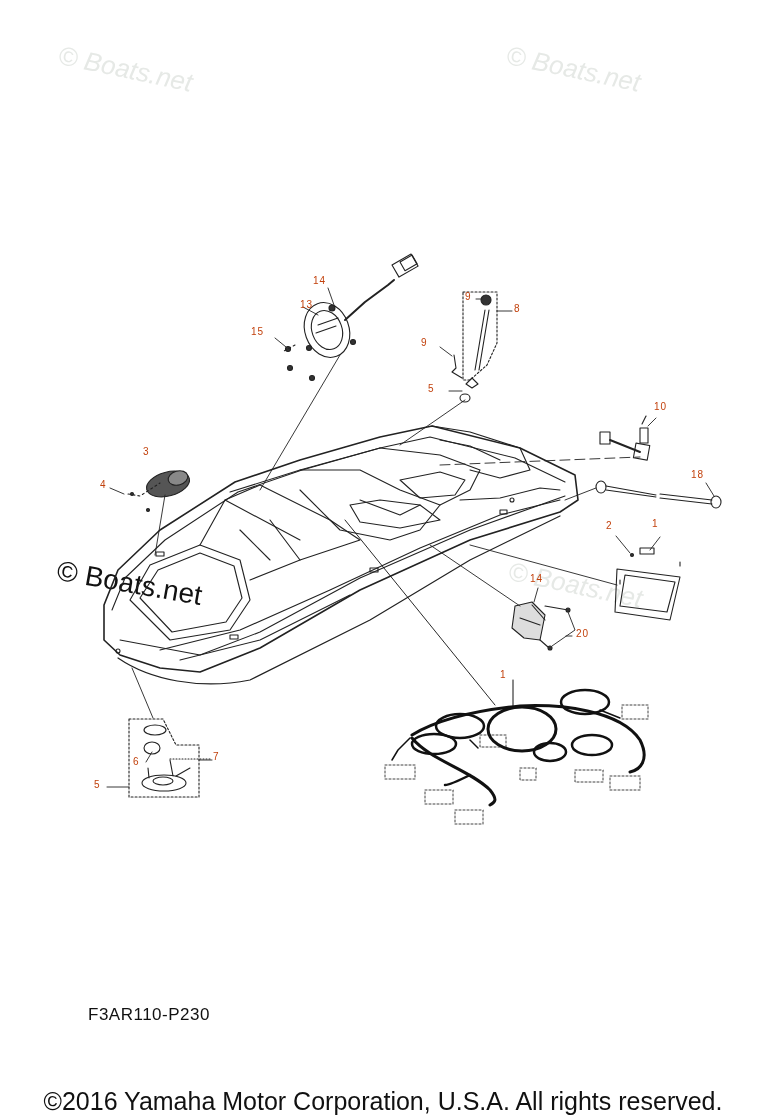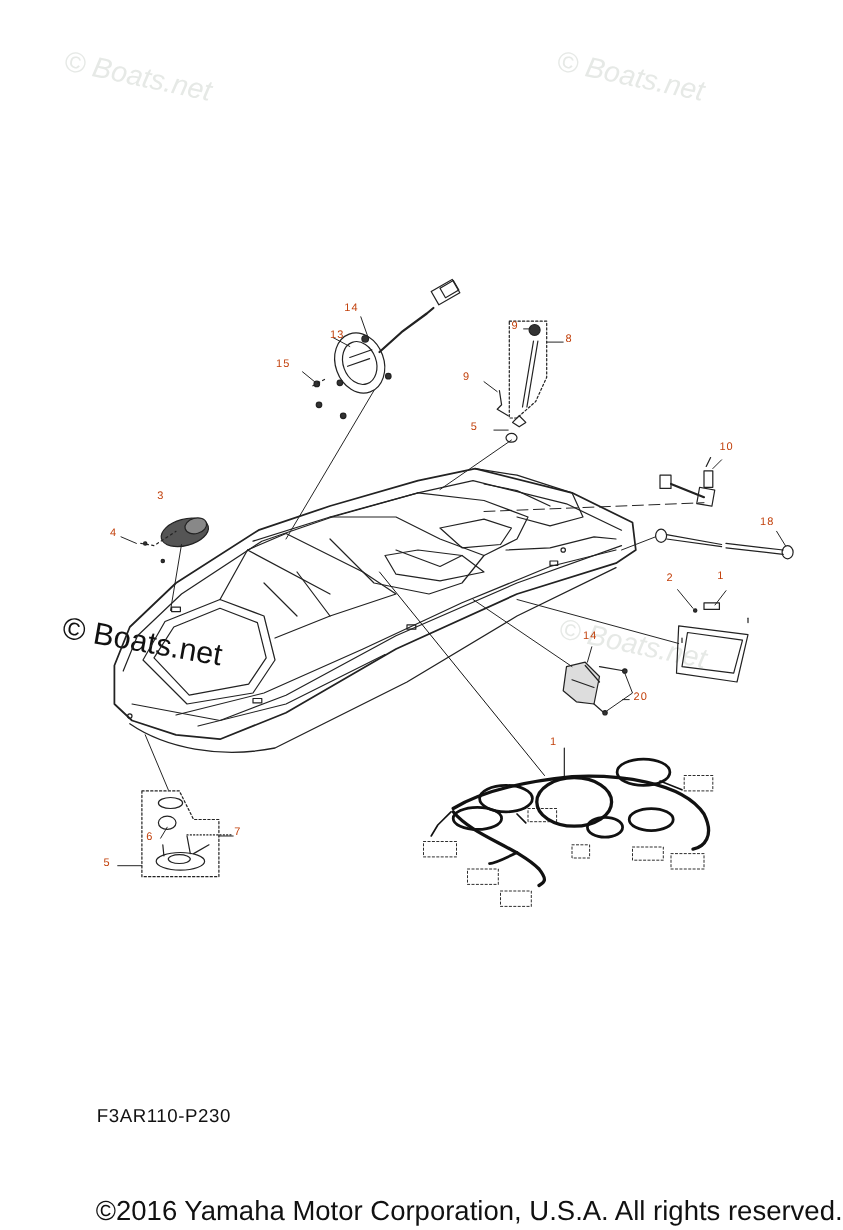--- a/index.html
+++ b/index.html
@@ -3,21 +3,21 @@
 <meta charset="utf-8">
 <style>
   html, body { margin: 0; padding: 0; background: #ffffff; }
   body { width: 766px; height: 1118px; position: relative; overflow: hidden; font-family: "Liberation Sans", sans-serif; }
   .page { position: absolute; left: 0; top: 0; width: 766px; height: 1118px; background: #fff; }
   svg.diagram { position: absolute; left: 0; top: 0; }
   .callout { position: absolute; font-family: "Liberation Sans", sans-serif; font-size: 10px; color: #c2410c; letter-spacing: 1px; line-height: 1; }
   .wm { position: absolute; font-family: "Liberation Sans", sans-serif; font-style: italic; font-size: 26px; color: #e6e9e6; transform: rotate(12deg); transform-origin: left top; white-space: nowrap; }
   .wm-dark { position: absolute; font-family: "Liberation Sans", sans-serif; font-size: 28px; color: #111; transform: rotate(10deg); transform-origin: left top; white-space: nowrap; }
   .code { position: absolute; left: 88px; top: 980px; font-size: 17px; color: #111; letter-spacing: 0.5px; margin-top: 25px; }
-  .copyright { position: absolute; left: 0; width: 766px; top: 1087px; text-align: right; font-size: 25px; color: #111; }
+  .copyright { position: absolute; left: 0; width: 766px; top: 1087px; text-align: center; font-size: 25px; color: #111; }
 </style>
 </head>
 <body>
 
 <div class="page">
 
   <div class="wm" style="left:62px; top:40px;">© Boats.net</div>
   <div class="wm" style="left:510px; top:40px;">© Boats.net</div>
   <div class="wm" style="left:512px; top:556px;">© Boats.net</div>
   <div class="wm-dark" style="left:60px; top:555px;">© Boats.net</div>

